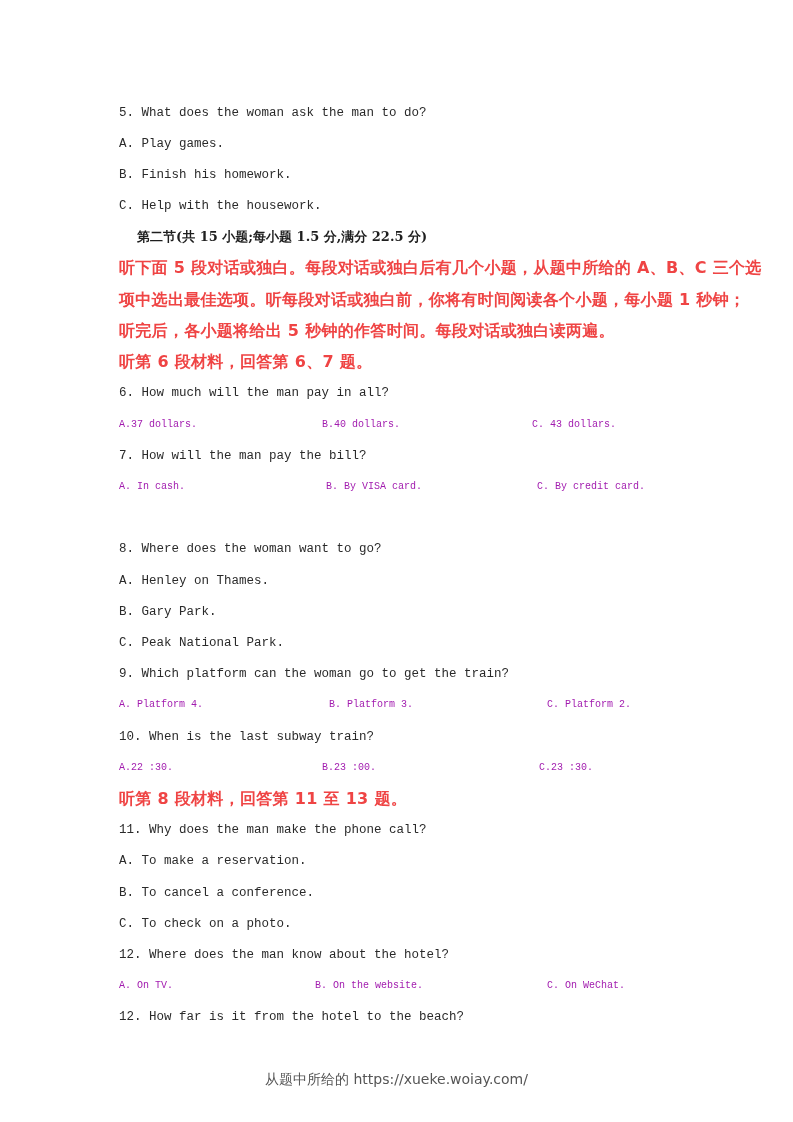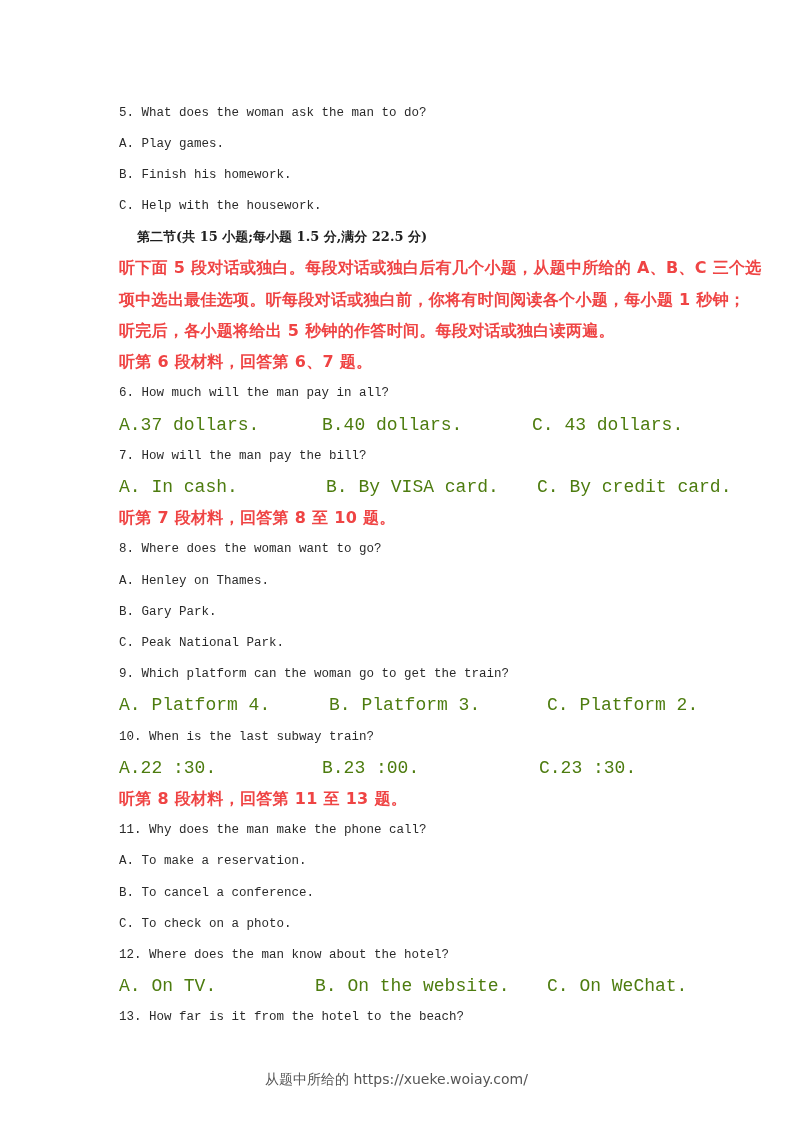--- a/index.html
+++ b/index.html
@@ -40,24 +40,24 @@
     .cn-normal {
       font-family: "DejaVu Serif", "Liberation Serif", serif;
       font-size: 13px;
       font-weight: bold;
       color: #1e1e1e;
       margin-left: 18px;
     }
     .opt {
       position: absolute;
       font-family: "Liberation Mono", "DejaVu Sans Mono", monospace;
-      font-size: 18px;
+      font-size: 10px;
       line-height: 16px;
       white-space: nowrap;
-      color: #4d7c0f;
+      color: #a21caf;
     }
     .footer {
       position: absolute;
       top: 1071px;
       left: 0;
       width: 793px;
       text-align: center;
       font-family: "DejaVu Sans", "Liberation Sans", sans-serif;
       font-size: 14px;
       color: #555555;
@@ -81,21 +81,20 @@
   <div class="line cn" style="top:354px">听第 6 段材料，回答第 6、7 题。</div>
   <div class="line" style="top:385px">6. How much will the man pay in all?</div>
   <div class="opt" style="top:417px; left:119px">A.37 dollars.</div>
   <div class="opt" style="top:417px; left:322px">B.40 dollars.</div>
   <div class="opt" style="top:417px; left:532px">C. 43 dollars.</div>
   <div class="line" style="top:448px">7. How will the man pay the bill?</div>
   <div class="opt" style="top:479px; left:119px">A. In cash.</div>
   <div class="opt" style="top:479px; left:326px">B. By VISA card.</div>
   <div class="opt" style="top:479px; left:537px">C. By credit card.</div>
 
-  <div class="line cn" style="top:510px">听第 7 段材料，回答第 8 至 10 题。</div>
   <div class="line" style="top:541px">8. Where does the woman want to go?</div>
   <div class="line" style="top:573px">A. Henley on Thames.</div>
   <div class="line" style="top:604px">B. Gary Park.</div>
   <div class="line" style="top:635px">C. Peak National Park.</div>
   <div class="line" style="top:666px">9. Which platform can the woman go to get the train?</div>
   <div class="opt" style="top:697px; left:119px">A. Platform 4.</div>
   <div class="opt" style="top:697px; left:329px">B. Platform 3.</div>
   <div class="opt" style="top:697px; left:547px">C. Platform 2.</div>
   <div class="line" style="top:729px">10. When is the last subway train?</div>
   <div class="opt" style="top:760px; left:119px">A.22 :30.</div>
@@ -104,16 +103,16 @@
 
   <div class="line cn" style="top:791px">听第 8 段材料，回答第 11 至 13 题。</div>
   <div class="line" style="top:822px">11. Why does the man make the phone call?</div>
   <div class="line" style="top:853px">A. To make a reservation.</div>
   <div class="line" style="top:885px">B. To cancel a conference.</div>
   <div class="line" style="top:916px">C. To check on a photo.</div>
   <div class="line" style="top:947px">12. Where does the man know about the hotel?</div>
   <div class="opt" style="top:978px; left:119px">A. On TV.</div>
   <div class="opt" style="top:978px; left:315px">B. On the website.</div>
   <div class="opt" style="top:978px; left:547px">C. On WeChat.</div>
-  <div class="line" style="top:1009px">13. How far is it from the hotel to the beach?</div>
+  <div class="line" style="top:1009px">12. How far is it from the hotel to the beach?</div>
 
   <div class="footer">从题中所给的 https://xueke.woiay.com/</div>
 </div>
 
 </body></html>

